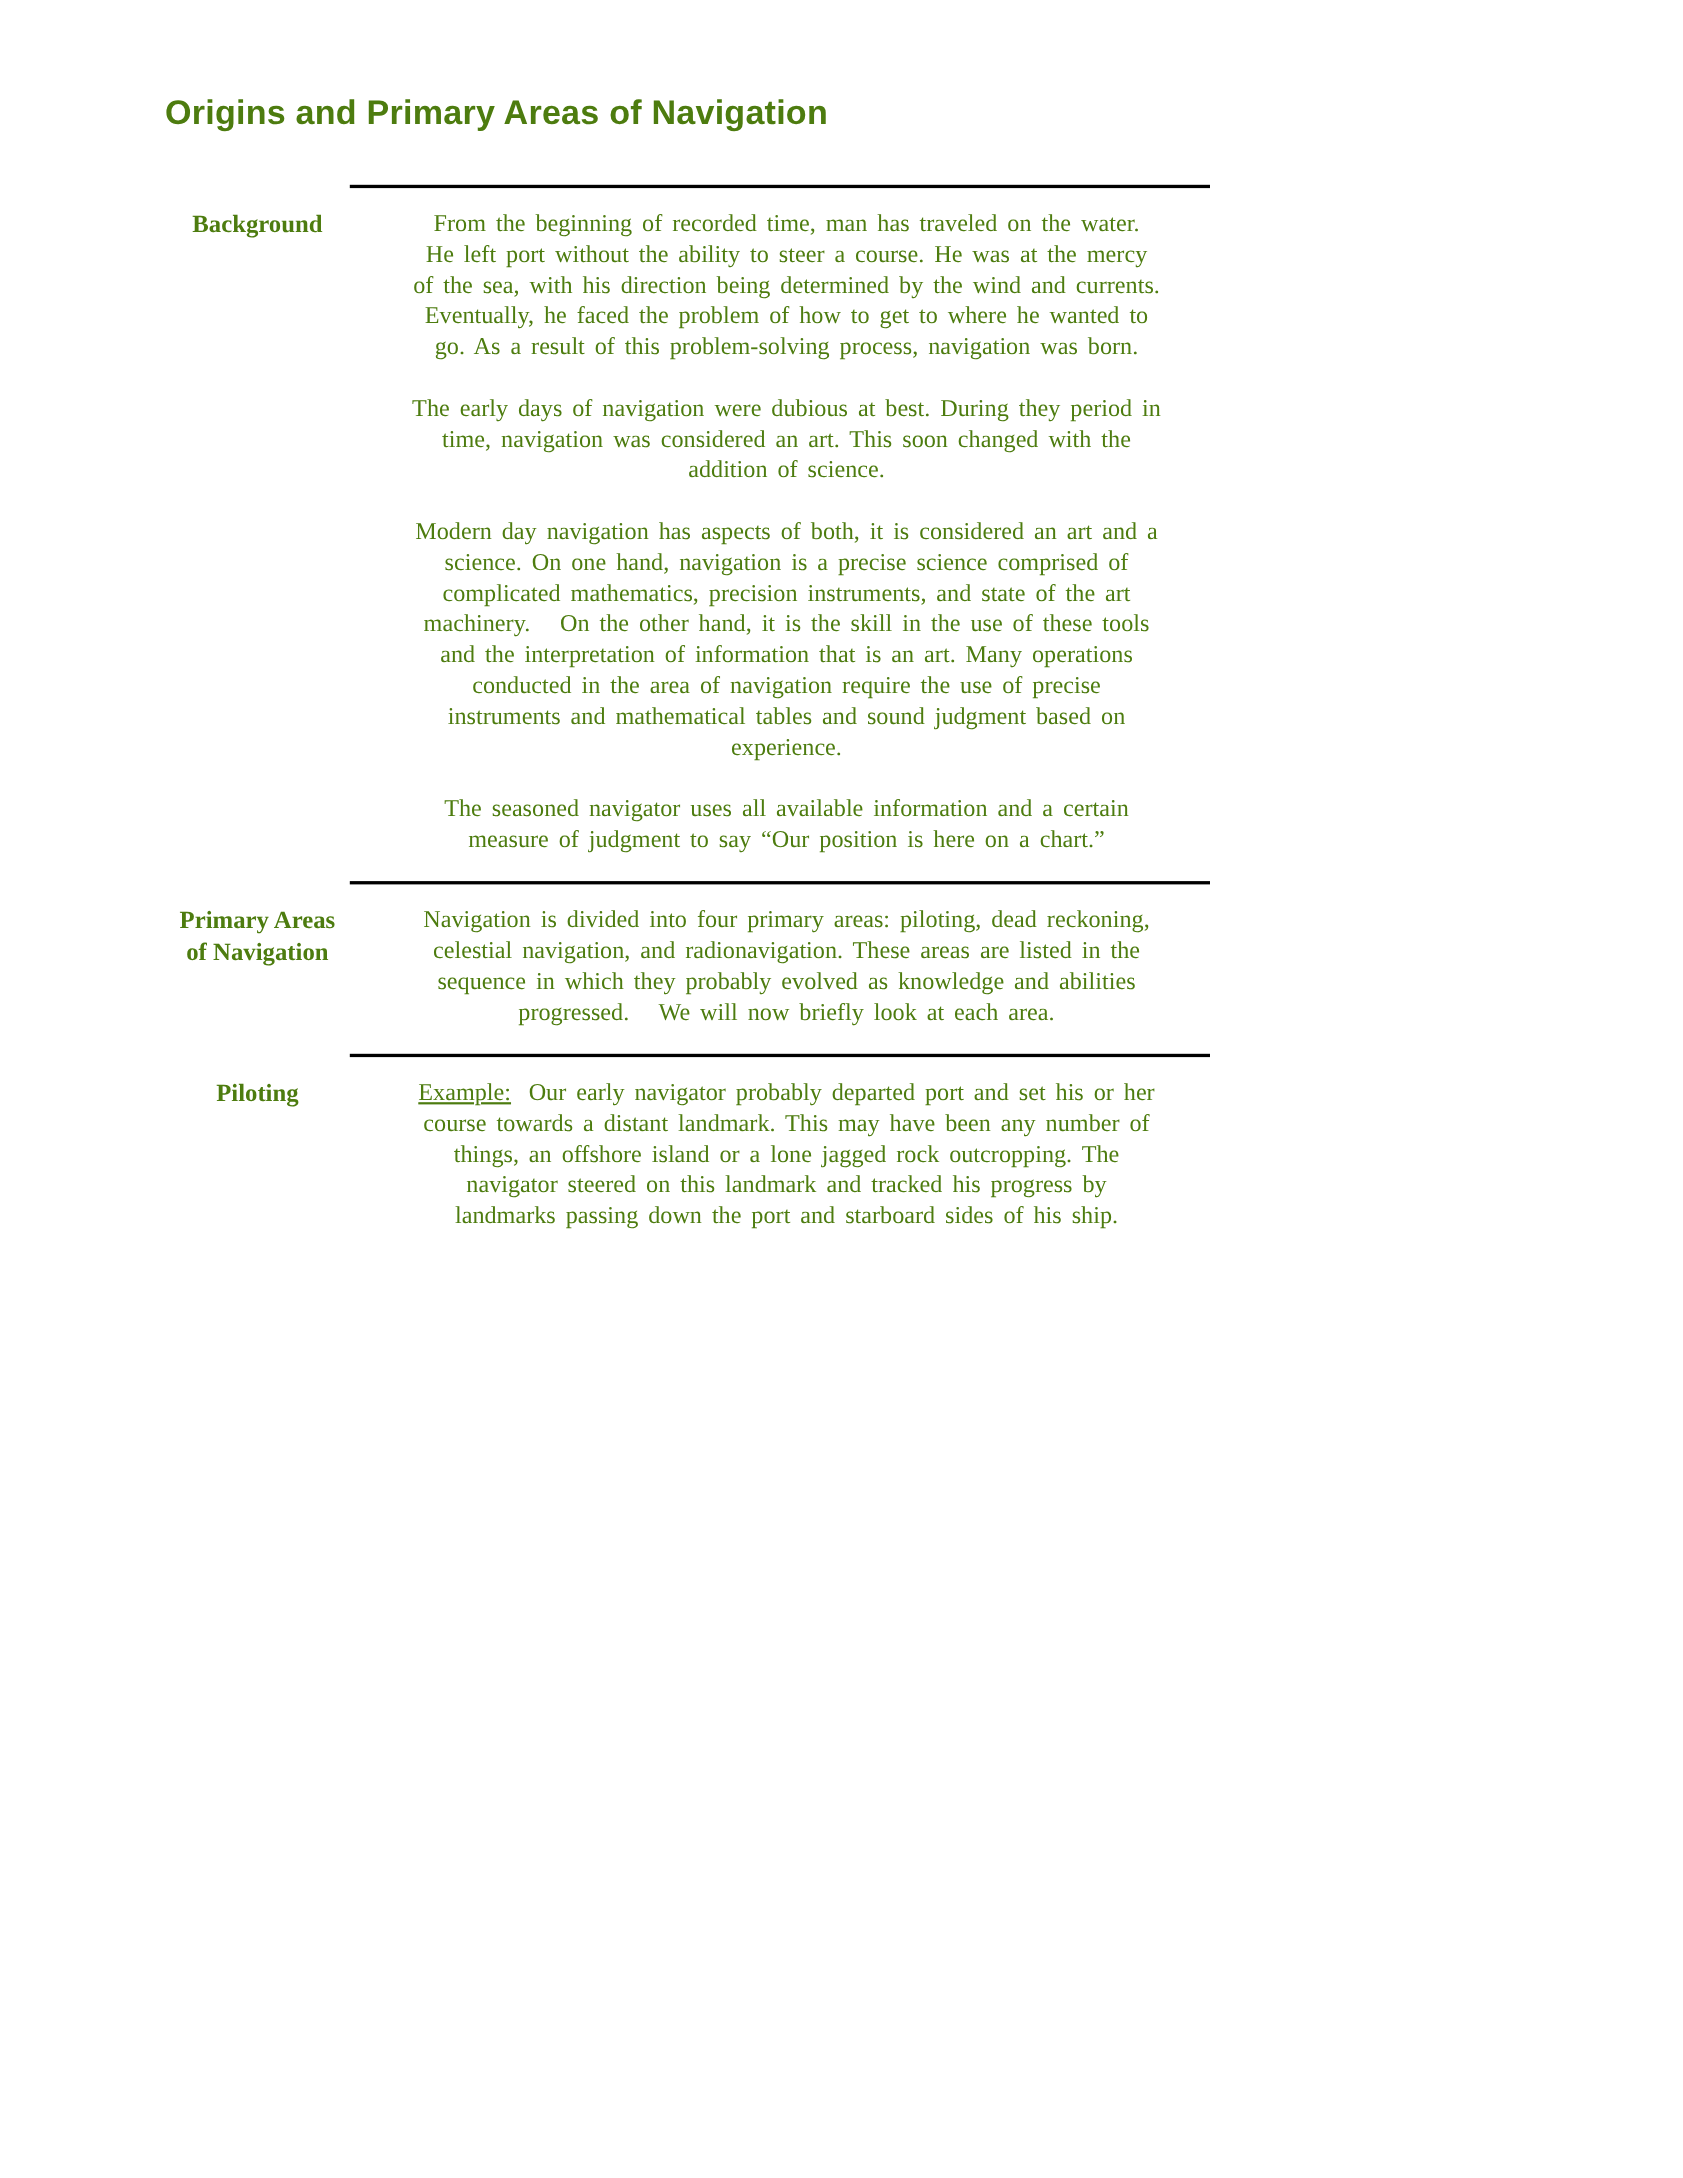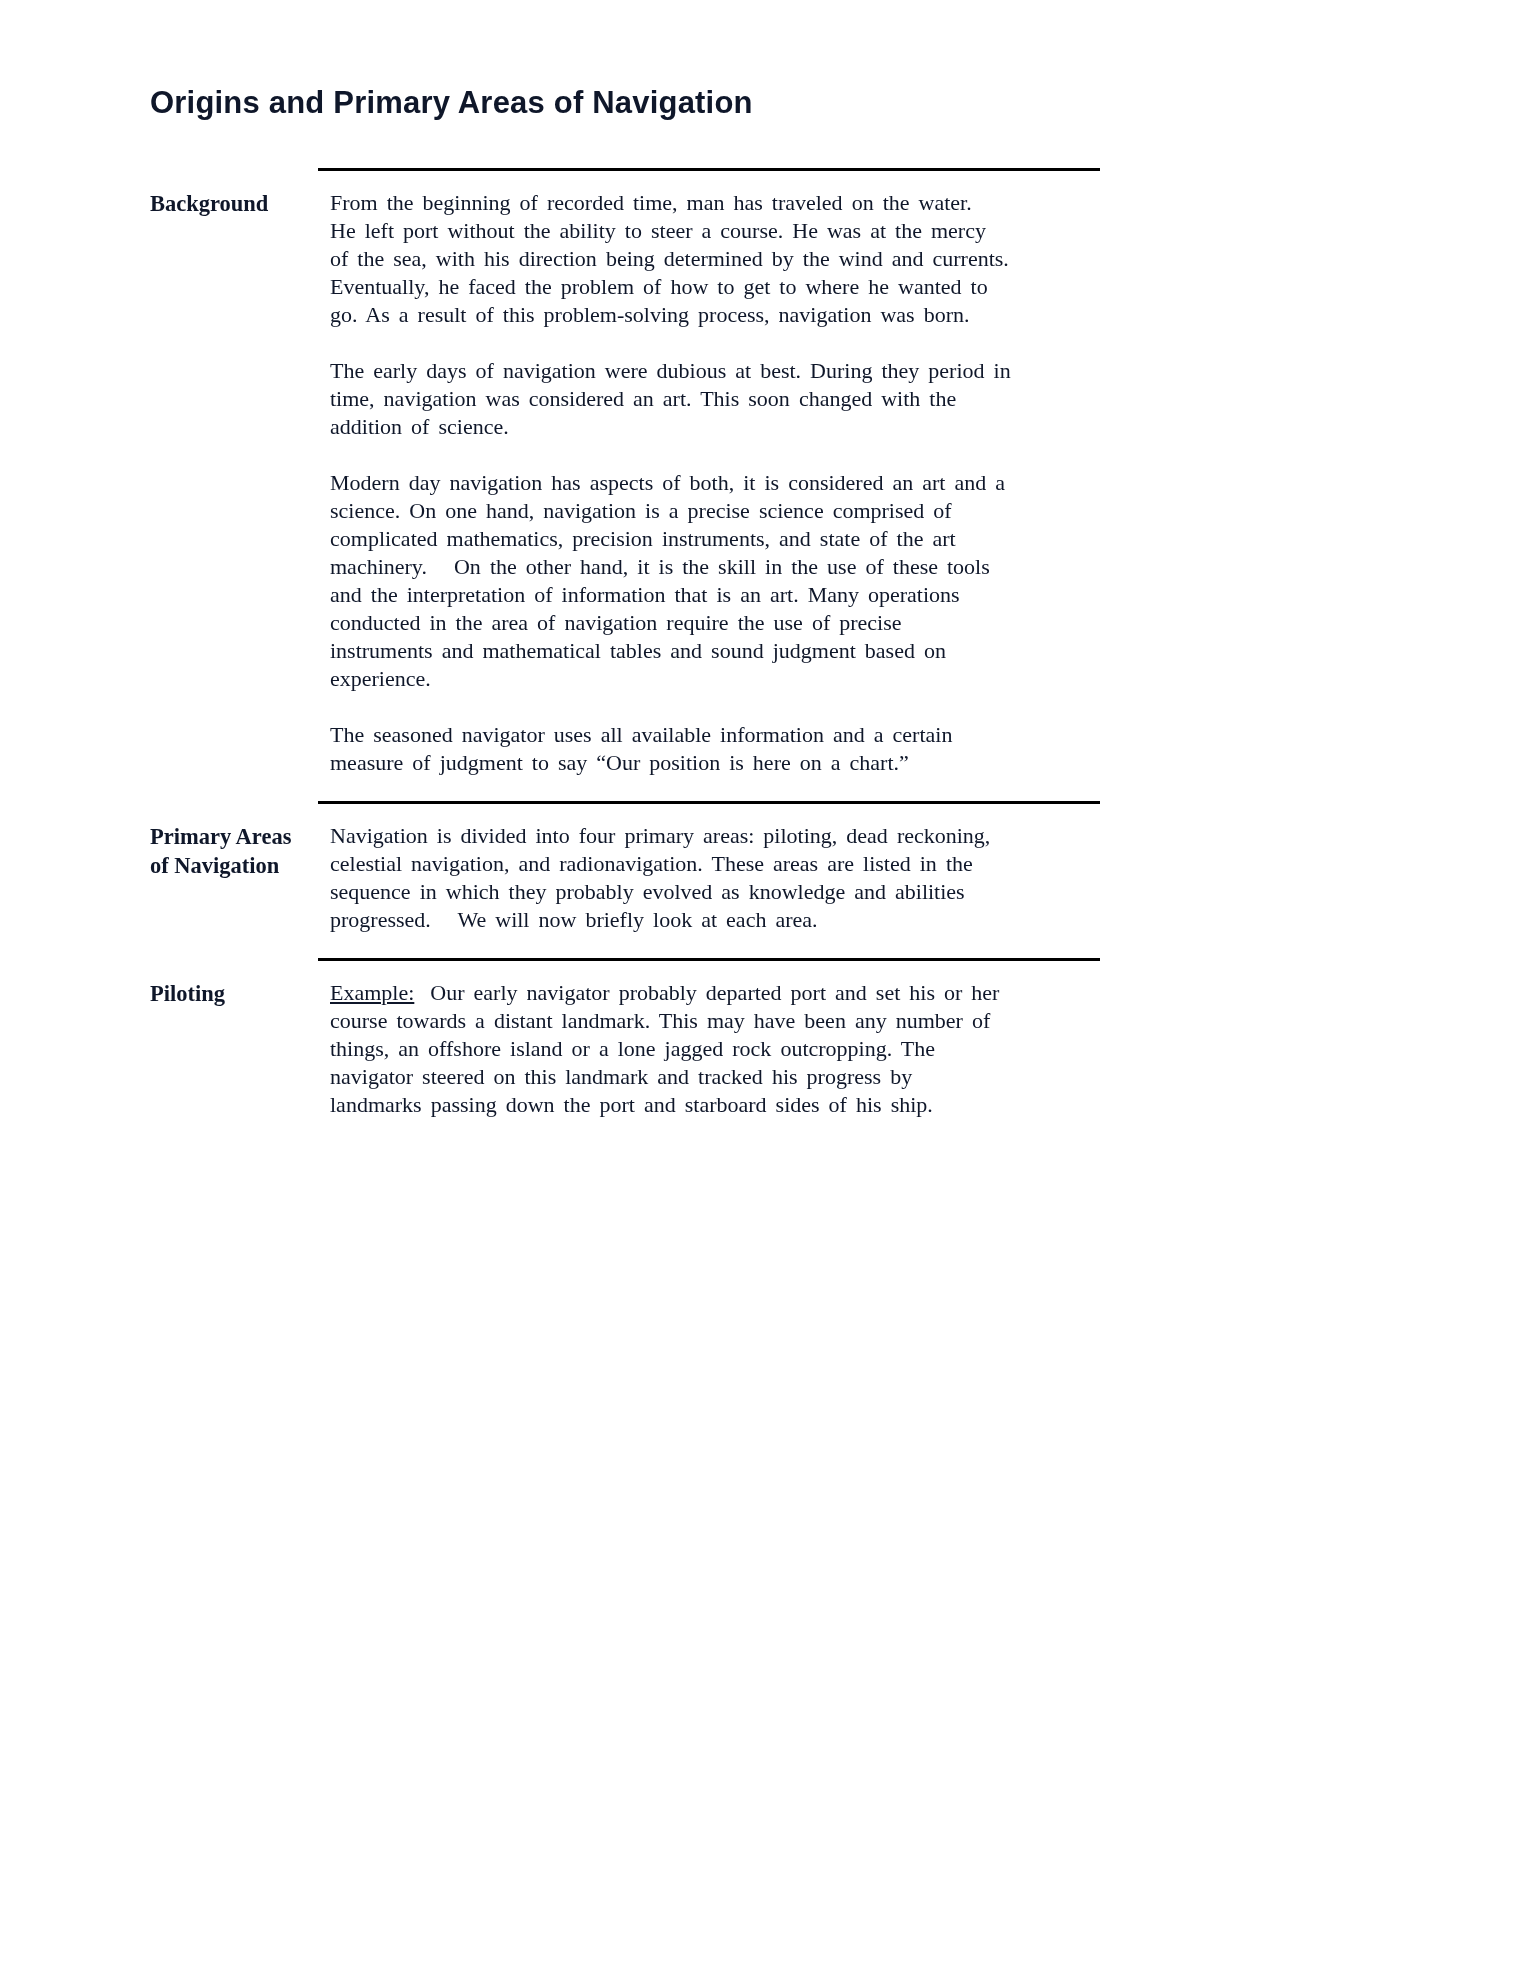--- a/index.html
+++ b/index.html
@@ -6,38 +6,39 @@
   html, body {
     margin: 0;
     padding: 0;
     background: #ffffff;
   }
   .page {
     position: relative;
     width: 1530px;
     height: 1424px;
     background: #ffffff;
-    color: #0f172a;
+    color: #4d7c0f;
     font-family: "Liberation Serif", serif;
     overflow: hidden;
   }
   .inner {
     padding: 84px 0 0 150px;
   }
   .title {
     font-family: "Liberation Sans", sans-serif;
     font-size: 31px;
     line-height: 38px;
     font-weight: 700;
     margin: 0 0 46px 0;
     letter-spacing: 0.2px;
   }
   .section {
     display: flex;
     align-items: stretch;
+    text-align: center;
   }
   .label-col {
     flex: 0 0 168px;
     width: 168px;
     padding-top: 21px;
     font-weight: bold;
     font-size: 22.5px;
     line-height: 29px;
     white-space: pre-wrap;
   }

